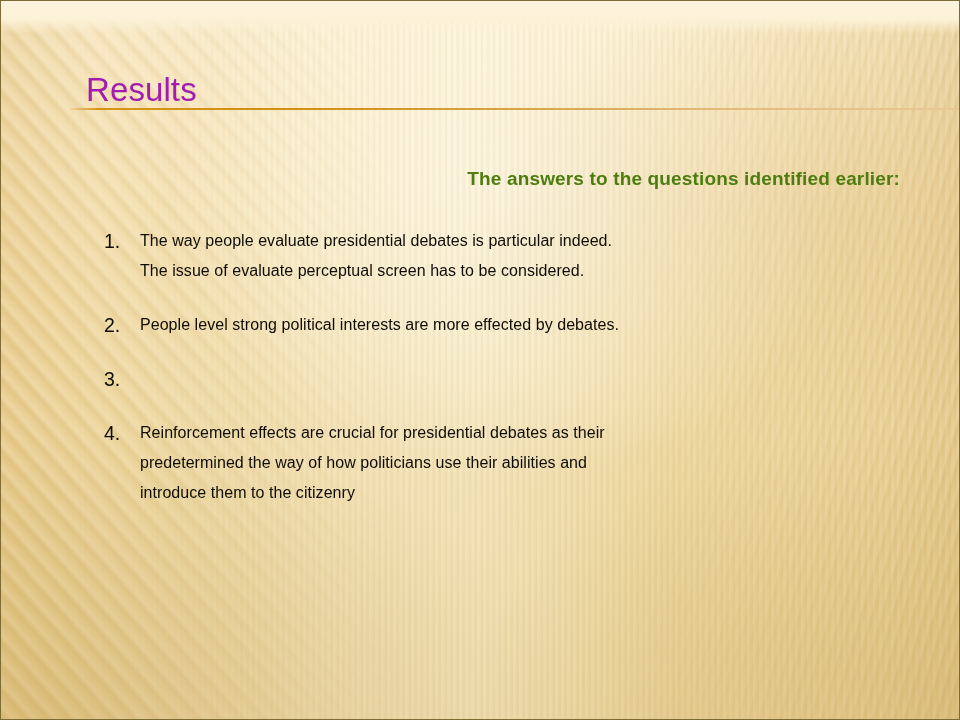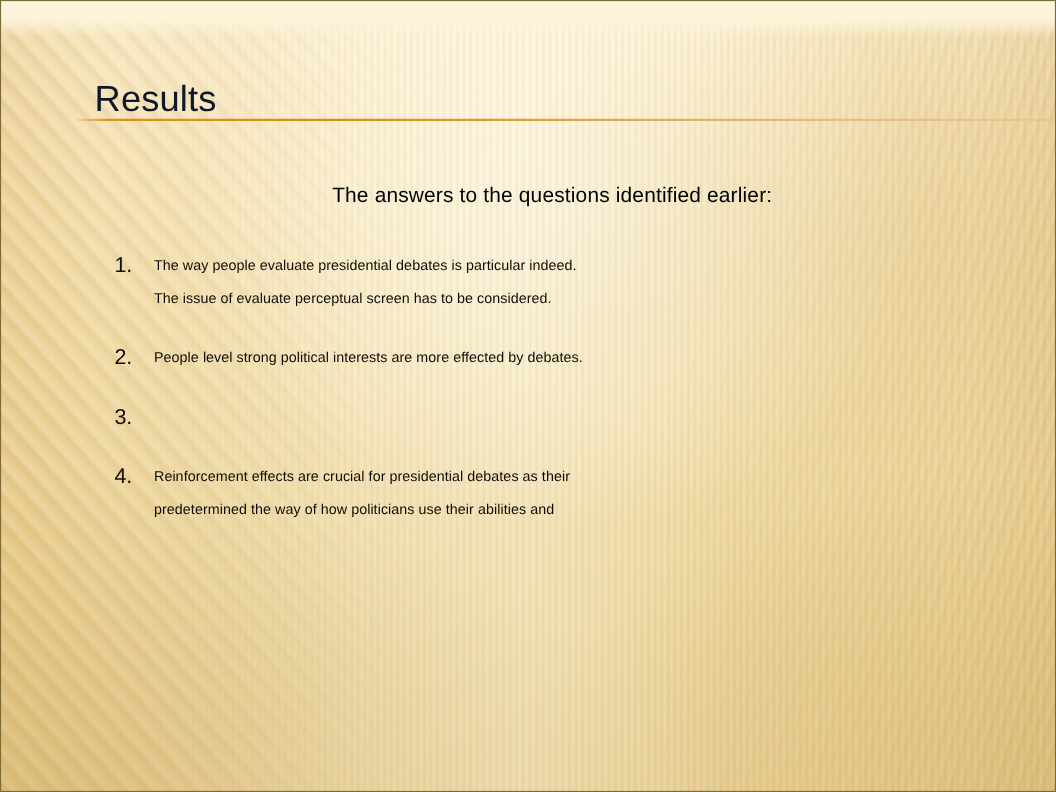--- a/index.html
+++ b/index.html
@@ -173,21 +173,21 @@
     inset: 0;
   }
 
   .slide-title {
     position: absolute;
     left: 86px;
     top: 70px;
     font-size: 33px;
     line-height: 40px;
     font-weight: normal;
-    color: #0f172a;
+    color: #a21caf;
     letter-spacing: 0.1px;
     white-space: nowrap;
   }
 
   .title-rule {
     position: absolute;
     left: 70px;
     right: 0;
     top: 108px;
     height: 2px;
@@ -198,25 +198,25 @@
         #dba64a 52%,
         #e2bb7e 74%,
         #e7c894 100%);
   }
 
   .subhead {
     position: absolute;
     left: 104px;
     right: 60px;
     top: 166px;
-    text-align: center;
+    text-align: right;
     font-size: 19px;
     line-height: 26px;
-    font-weight: normal;
-    color: #000000;
+    font-weight: bold;
+    color: #4d7c0f;
     letter-spacing: 0.15px;
   }
 
   .list {
     position: absolute;
     left: 104px;
     top: 226px;
     width: 790px;
   }
 
@@ -233,21 +233,21 @@
   .item-marker {
     flex: 0 0 auto;
     width: 36px;
     font-size: 19.5px;
     line-height: 30px;
     color: #0f0c06;
   }
 
   .item-text {
     flex: 1 1 auto;
-    font-size: 13px;
+    font-size: 16px;
     line-height: 30px;
     color: #0f0c06;
     letter-spacing: 0.05px;
   }
 
   .item-text .ln {
     display: block;
     white-space: nowrap;
   }
 </style>
@@ -290,20 +290,21 @@
         <div class="list-item">
           <div class="item-marker">3.</div>
           <div class="item-text">
           </div>
         </div>
         <div class="list-item">
           <div class="item-marker">4.</div>
           <div class="item-text">
             <span class="ln">Reinforcement effects are crucial for presidential debates as their</span>
             <span class="ln">predetermined the way of how politicians use their abilities and</span>
+            <span class="ln">introduce them to the citizenry</span>
           </div>
         </div>
       </div>
 
   </div>
 
   <div class="bg-frame"></div>
 </div>
 
 </body></html>

